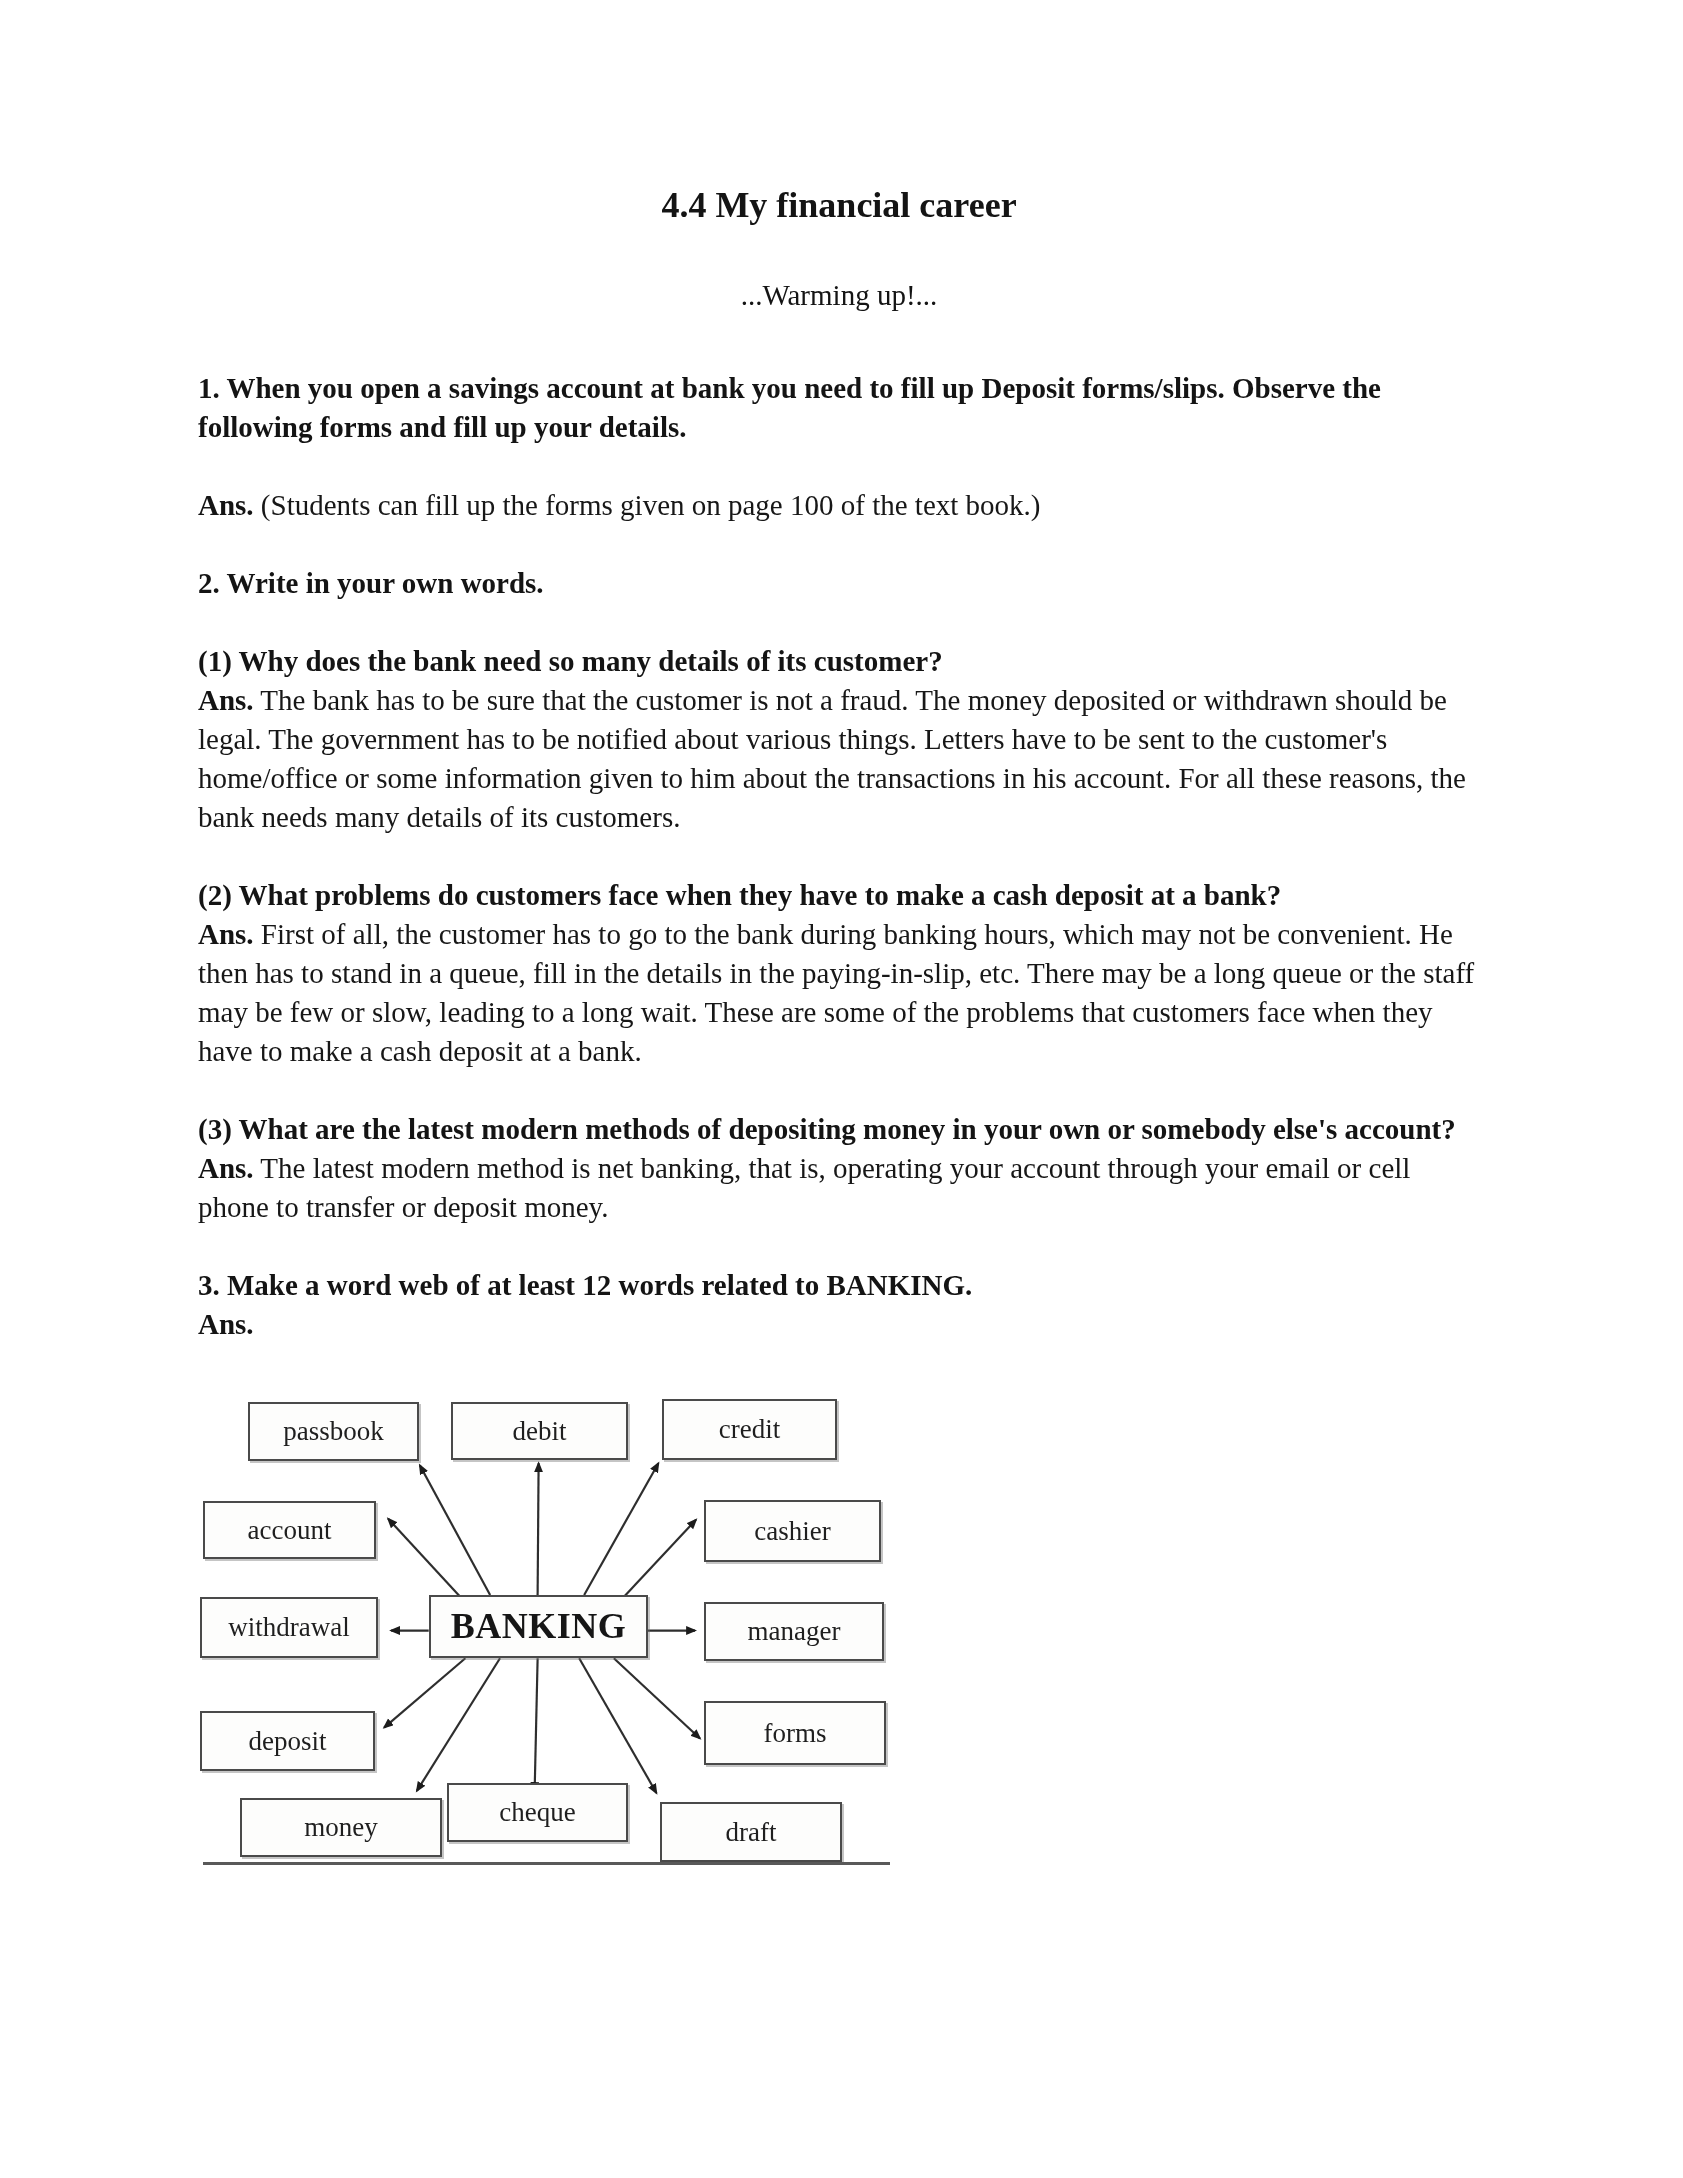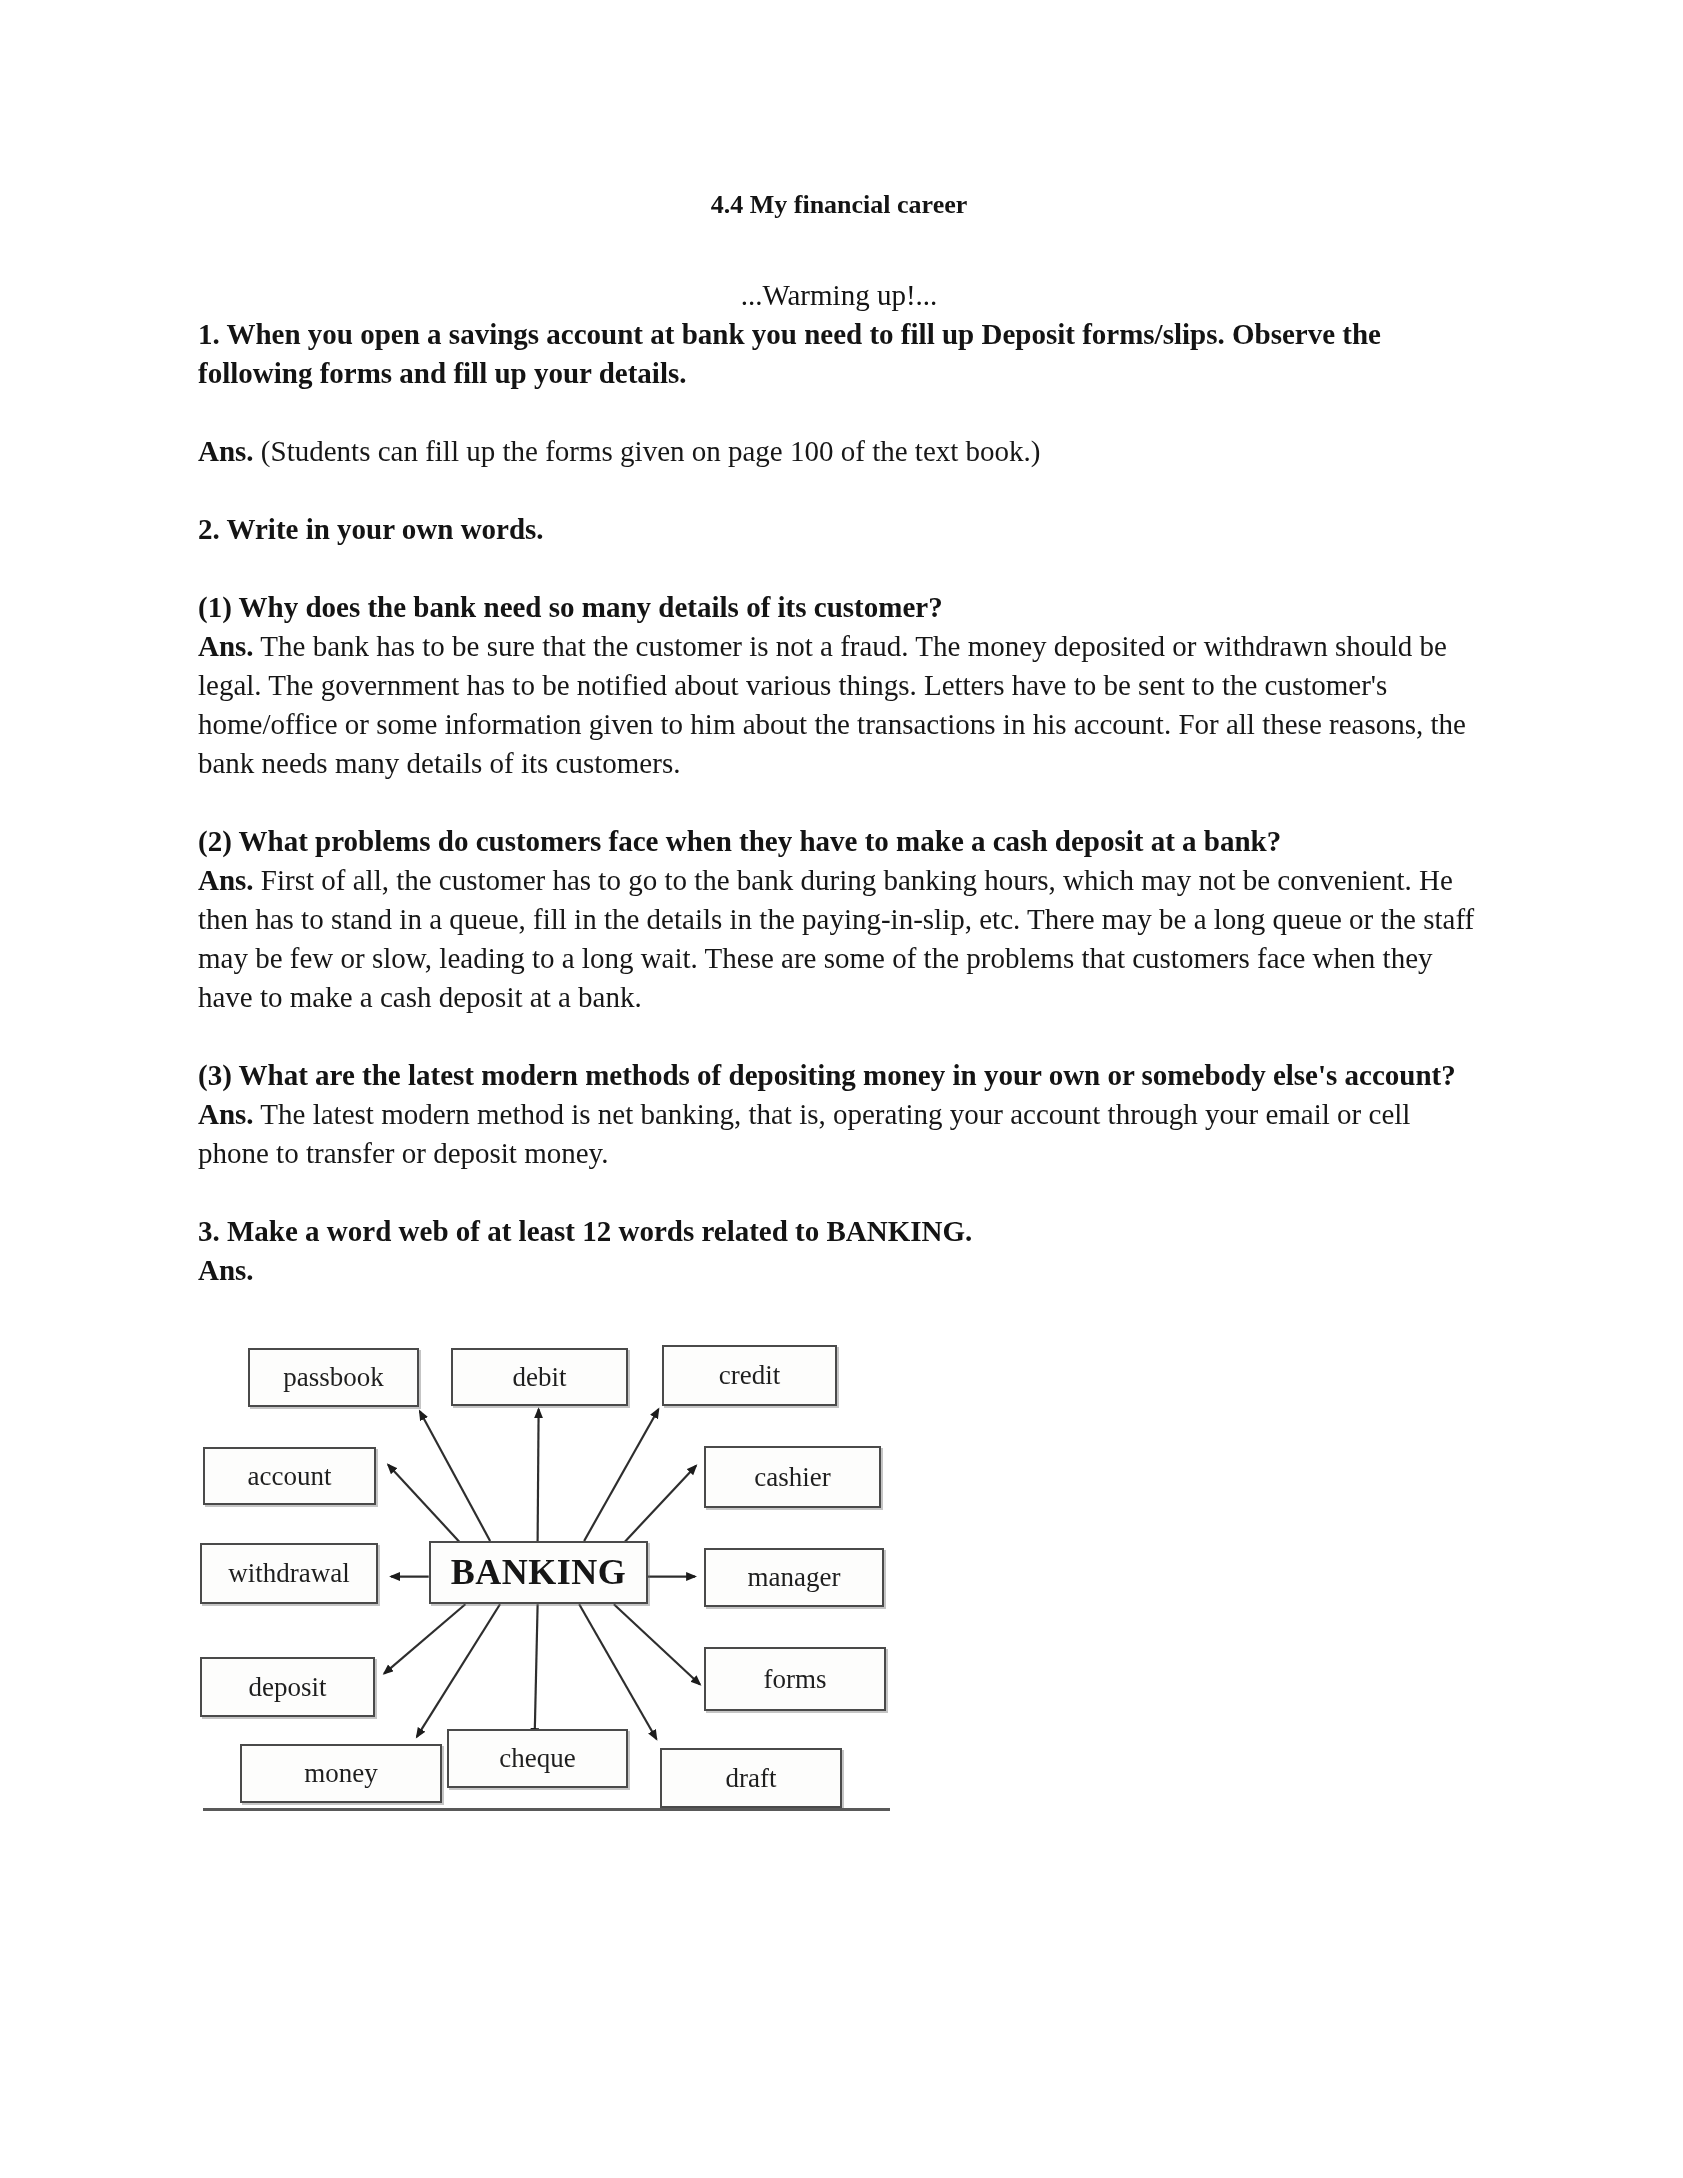--- a/index.html
+++ b/index.html
@@ -13,37 +13,37 @@
   }
   .page {
     position: absolute;
     left: 198px; top: 184px;
     width: 1282px;
     font-size: 29px;
     line-height: 39px;
   }
   .title {
     margin: 0;
-    font-size: 26px;
+    font-size: 36px;
     line-height: 42px;
     font-weight: bold;
     text-align: center;
     color: #141414;
   }
   .subtitle {
     margin: 50px 0 0 0;
     font-size: 29px;
     line-height: 39px;
     font-weight: normal;
     text-align: center;
     color: #141414;
   }
   p { margin: 0; }
   .mt { margin-top: 39px; }
-  .mt-lg { }
+  .mt-lg { margin-top: 54px; }
   .q { font-weight: bold; color: #141414; }
   .a { font-weight: normal; }
   .al { font-weight: bold; color: #141414; }
 
   
   .wordweb {
     position: relative;
     margin: 45px 0 0 0;
     width: 703px;
     height: 495px;

